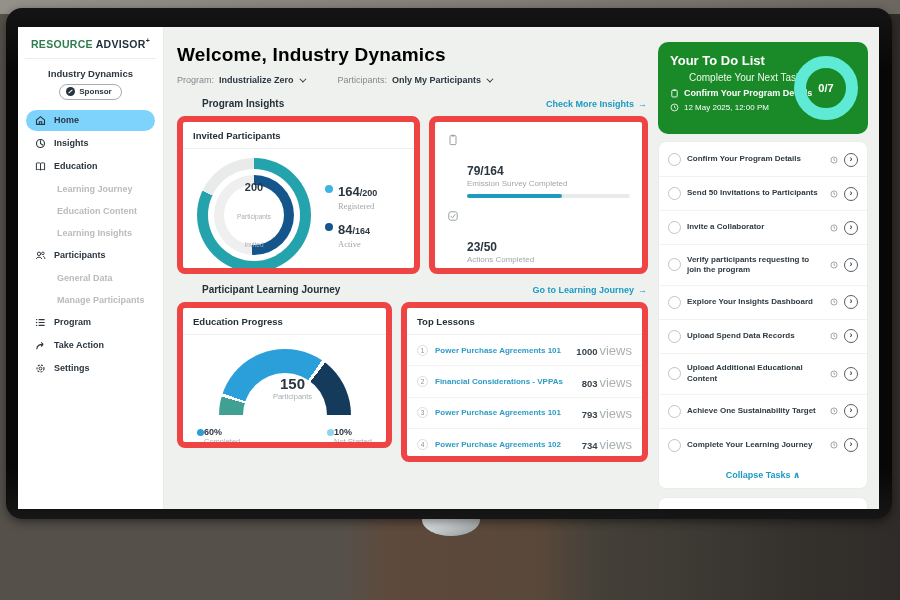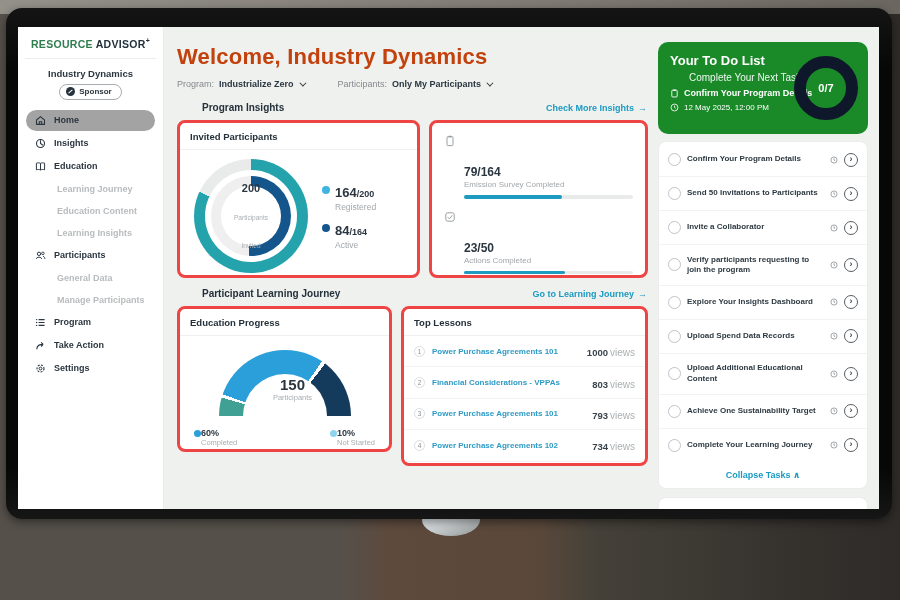--- a/index.html
+++ b/index.html
@@ -22,58 +22,58 @@
   .logo { text-align:center; font-size:10.5px; font-weight:800; letter-spacing:.3px; padding-bottom:8px; border-bottom:1px solid #ececec; }
   .logo .res { color:#2e7d4f; } .logo .adv { color:#22313d; } .logo sup { font-size:7px; color:#22313d; }
   .org { text-align:center; font-size:9.5px; font-weight:700; color:#2b3640; margin:9px 0 5px; }
   .badge { margin:0 auto 10px; width:fit-content; border:1px solid #a8adb1; border-radius:10px;
     padding:2.5px 9px 2.5px 6px; font-size:8px; font-weight:700; color:#2b3640; display:flex; gap:4px; align-items:center; }
   .badge-dot { width:9px; height:9px; border-radius:50%; background:#27333d; position:relative; }
   .badge-dot::after { content:""; position:absolute; left:2px; top:4px; width:5px; height:1.2px; background:#fff; transform:rotate(-40deg); }
   .menu { list-style:none; }
   .mi { display:flex; align-items:center; gap:8px; font-size:9px; font-weight:700; color:#2b3640;
     padding:5px 9px; margin:2px 1px; border-radius:13px; cursor:pointer; }
-  .mi.active { background:#a3a3a3; }
+  .mi.active { background:#7dd3fc; }
   .mi.sub { padding-left:31px; color:#b9bcbe; font-weight:600; }
   .mi svg { flex:none; }
 
   
   .main { flex:1; background:#eff1ef; padding:10px 11px 0 13px; display:flex; gap:10px; min-width:0; }
   .main-left { width:471px; flex:none; }
   .main-right { flex:1; min-width:0; }
-  h1 { font-size:22px; font-weight:800; color:#c2410c; margin:7px 0 9px; letter-spacing:.2px; }
+  h1 { font-size:19px; font-weight:800; color:#000000; margin:7px 0 9px; letter-spacing:.2px; }
   .filters { display:flex; gap:34px; align-items:center; margin-bottom:13px; }
   .filter { display:flex; align-items:center; gap:5px; font-size:9px; color:#83898d; cursor:pointer; }
   .filter b { color:#2b3640; font-size:9px; }
   .chev { width:5px; height:5px; border-right:1.4px solid #333; border-bottom:1.4px solid #333; transform:rotate(45deg) translateY(-2px); }
   .sec-row { display:flex; justify-content:space-between; align-items:center; margin:4px 1px 7px;padding-left:24px; }
   .sec-title { font-size:10px; font-weight:800; color:#25313a; }
   .sec-link { font-size:9px; font-weight:700; color:#1b9ac2; cursor:pointer; }
   .sec-link .arr { margin-left:4px; }
   .cards { display:flex; gap:9px; margin-bottom:10px; }
-  .card { background:#fff; border:3px solid #ef4444; border-radius:8px; overflow:hidden; }
+  .card { background:#fff; border:6px solid #ef4444; border-radius:8px; overflow:hidden; }
   .card-head { padding:8px 10px 7px; border-bottom:1px solid #eef0f0; font-size:9.5px; font-weight:800; color:#25313a; }
 
   
   .card-invited { width:243px; height:158px; }
   .inv-body { display:flex; align-items:center; gap:14px; padding:9px 8px 8px 14px; }
   .donut { width:114px; height:114px; border-radius:50%; background:conic-gradient(#24a3ad 0 82%, #e9ebeb 82% 100%);
     display:flex; align-items:center; justify-content:center; }
   .donut-mid { width:92px; height:92px; border-radius:50%; background:#fff; display:flex; align-items:center; justify-content:center; }
   .donut-inner { width:80px; height:80px; border-radius:50%; background:conic-gradient(#14558c 0 51%, #efefef 51% 100%);
     display:flex; align-items:center; justify-content:center; }
   .donut-hole { width:60px; height:60px; border-radius:50%; background:#fff; display:flex; flex-direction:column;
     align-items:center; justify-content:center; text-align:center;gap:20px; }
   .donut-val { font-size:11px; font-weight:800; color:#2b3640; }
   .donut-lab { font-size:6.5px; color:#a9aeb1; line-height:1.3; }
   .lgd-item { display:flex; align-items:flex-start; gap:5px; margin:9px 0; }
   .lgd-dot { width:8px; height:8px; border-radius:50%; margin-top:3px; flex:none; }
   .lgd-big { font-size:13px; font-weight:800; color:#2b3640; }
   .lgd-small { font-size:9px; font-weight:700; color:#2b3640; }
-  .lgd-lab { font-size:8.5px; color:#a2a7ab; margin-top:1px; }
+  .lgd-lab { font-size:8.5px; color:#a2a7ab; margin-top:1px;font-family:Liberation Serif, serif; }
 
   
   .card-pinfo { width:219px; height:158px; }
   .stat { display:flex; gap:8px; padding:9px 12px 0 12px; }
   .stat svg { flex:none; margin-top:3px; }
   .stat-val { font-size:12px; font-weight:800; color:#2b3640;margin-top:33px; }
   .stat-lab { font-size:8px; color:#a2a7ab; margin-top:1px; }
   .bar { height:3.5px; background:#e9ebeb; border-radius:2px; margin:6px 12px 0 32px; }
   .bar-fill { height:100%; border-radius:2px; background:#1e9bc0; }
 
@@ -93,31 +93,31 @@
   .edu-lab { font-size:7.5px; color:#a9aeb1; }
 
   
   .card-lessons { width:247px; height:160px; }
   .lesson { display:flex; align-items:center; gap:7px; padding:6.2px 10px; border-bottom:1px solid #f2f3f3; }
   .lesson:last-child { border-bottom:none; }
   .num { width:11px; height:11px; border:1px solid #dcdedf; border-radius:50%; font-size:6.5px; color:#8b9094;
     display:flex; align-items:center; justify-content:center; flex:none; }
   .lesson-title { flex:1; color:#2e9bc6; font-size:8px; font-weight:700; cursor:pointer; }
   .views-n { font-size:9.5px; font-weight:800; color:#39434b; }
-  .views-w { font-size:10px; color:#abb0b3; margin-left:2px; }
+  .views-w { font-size:13px; color:#abb0b3; margin-left:2px; }
 
   
   .todo-panel { position:relative; background:#1a8a28; border-radius:10px; height:92px; margin-top:5px;
     padding:11px 12px; color:#fff; }
   .todo-title { font-size:13px; font-weight:800; margin-bottom:4px; }
   .todo-sub { font-size:10px; opacity:.92;margin-left:19px; }
   .todo-task { font-size:9px; font-weight:800; margin-top:5px; display:flex; gap:5px; align-items:center; }
   .todo-due { font-size:8px; margin-top:5px; display:flex; gap:5px; align-items:center; }
   .todo-ring { position:absolute; right:10px; top:50%; transform:translateY(-50%); width:40px; height:40px;
-    border:12px solid #0f172a; border-radius:50%; box-sizing:content-box;
+    border:12px solid #5eead4; border-radius:50%; box-sizing:content-box;
     display:flex; align-items:center; justify-content:center; }
   .todo-ring span { font-size:11px; font-weight:800; color:#fff; }
   .tasks-card { background:#fff; border:1px solid #ececec; border-radius:8px; margin-top:7px; padding:1px 0 2px; }
   .task { display:flex; align-items:center; gap:6px; padding:9.5px 9px; border-bottom:1px solid #f1f2f2; cursor:pointer; }
   .task-check { width:13px; height:13px; border:1.5px solid #bfc4c7; border-radius:50%; flex:none; }
   .task-label { flex:1; font-size:8px; font-weight:700; color:#2e3a42; line-height:1.3; }
   .task svg { flex:none; }
   .task-go { width:14px; height:14px; border:1.4px solid #565e64; border-radius:50%; flex:none;
     display:flex; align-items:center; justify-content:center; font-size:9px; font-weight:700; color:#444c52; line-height:1; padding-bottom:1px; }
   .collapse { text-align:center; color:#1b9ac2; font-size:9px; font-weight:700; padding:8px 0 6px; cursor:pointer; }

